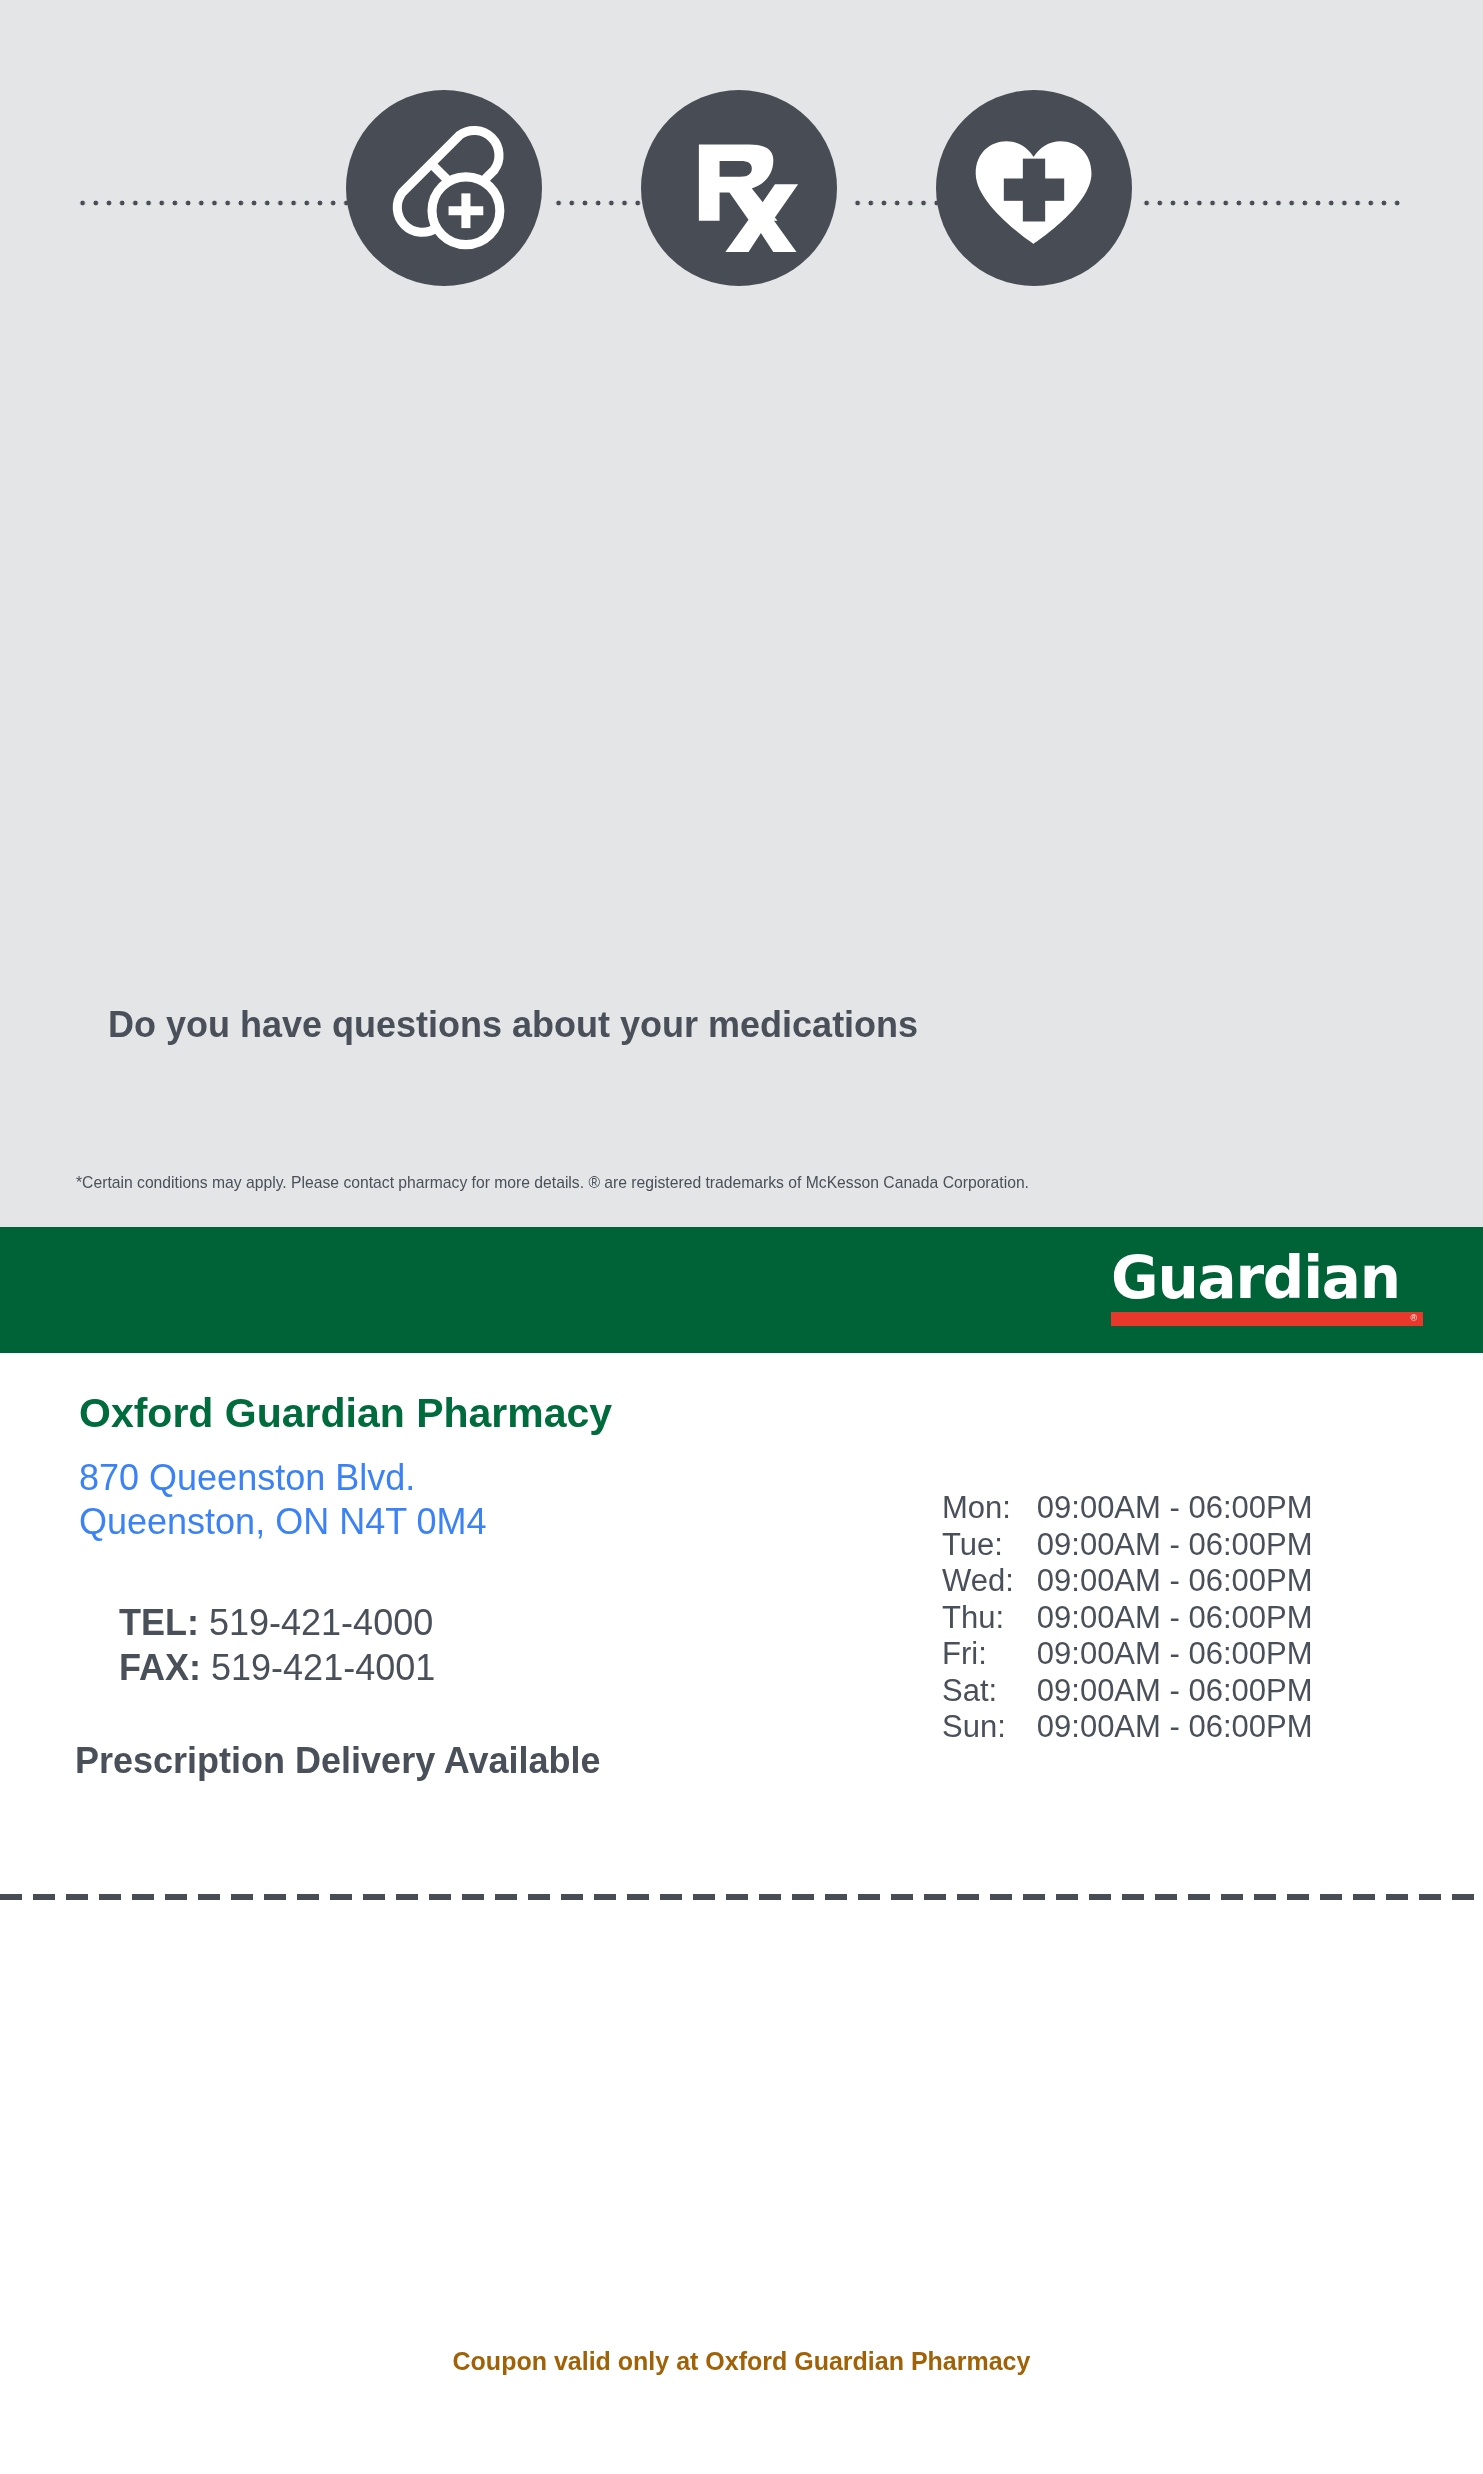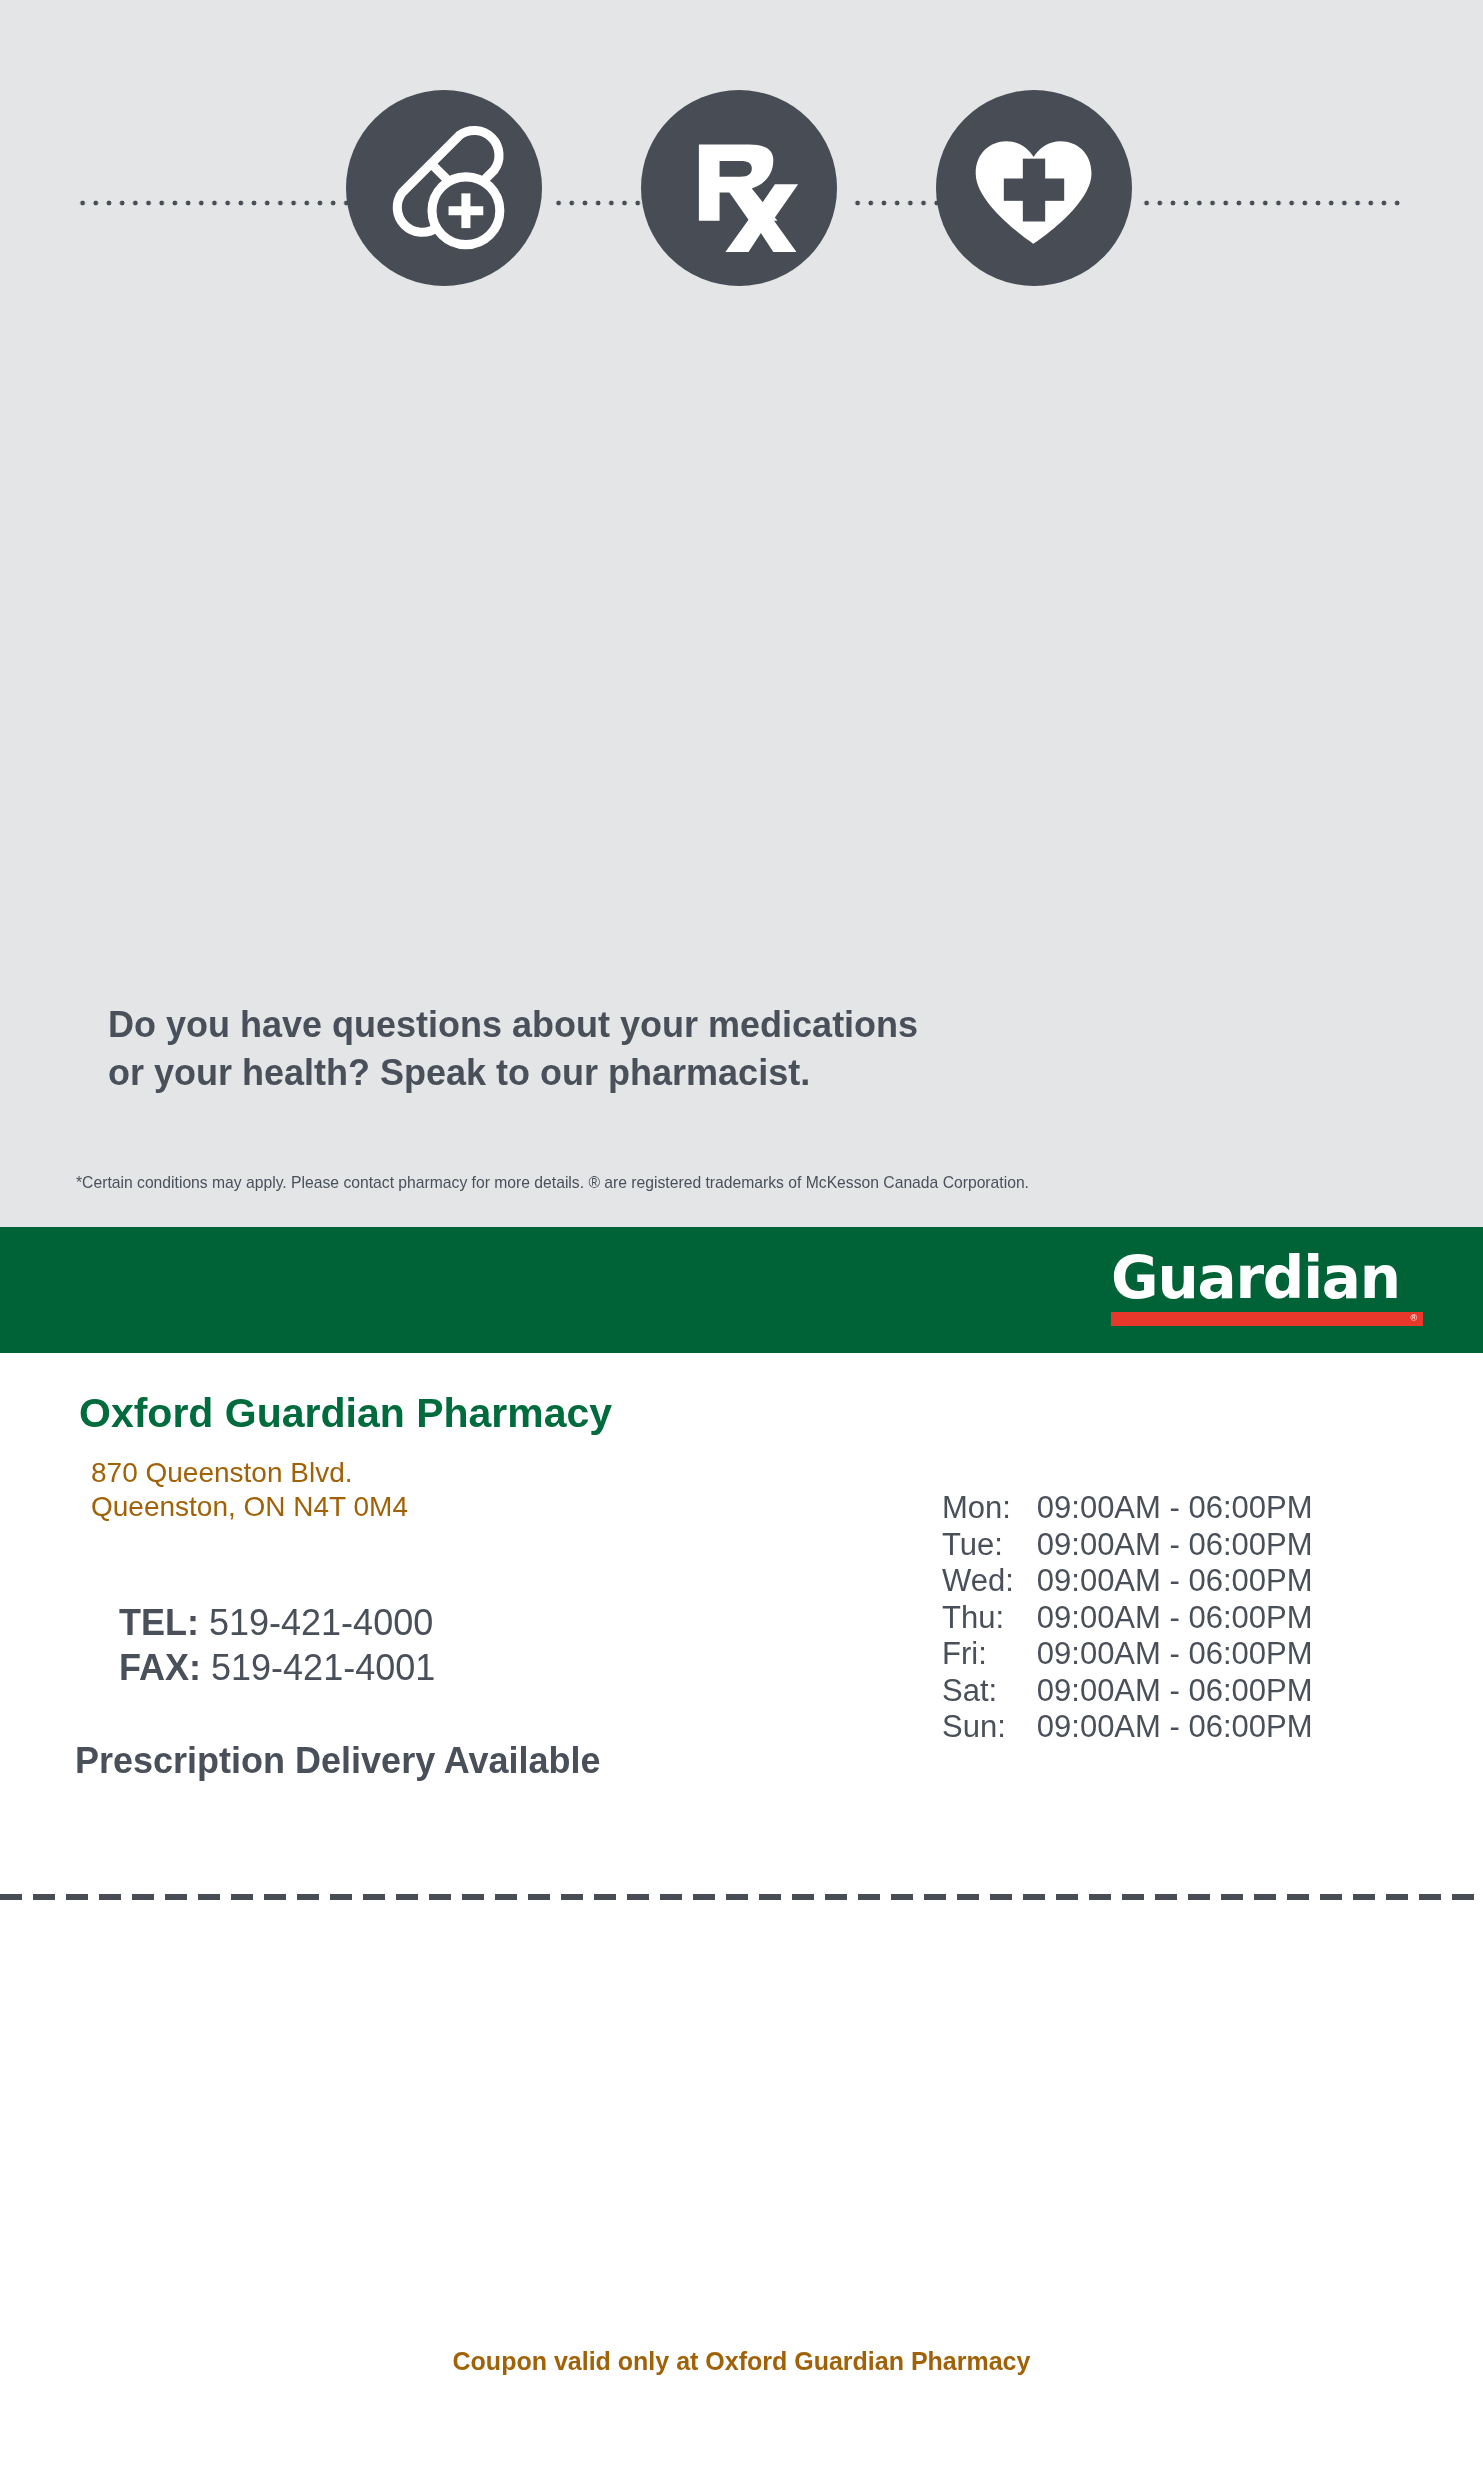--- a/index.html
+++ b/index.html
@@ -152,25 +152,24 @@
     font-weight: bold;
     color: #006b3c;
     font-stretch: condensed;
     white-space: nowrap;
   }
 
   .store-address {
     position: absolute;
     left: 79px;
     top: 103px;
-    font-size: 28px;
-    color: #a16207;
+    font-size: 36px;
+    color: #3b82f6;
     line-height: 1.22;
     font-stretch: condensed;
-    margin-left: 12px;
   }
 
   .store-contact {
     position: absolute;
     left: 79px;
     top: 248px;
     font-size: 36px;
     color: #4a505a;
     line-height: 1.24;
     font-stretch: condensed;
@@ -290,21 +289,20 @@
           <rect x="105" y="83" width="27" height="76"></rect>
           <rect x="82" y="107" width="73" height="27"></rect>
         </g>
       </svg>
     </div>
   </div>
 
 
   <div class="question-block">
     <div>Do you have questions about your medications</div>
-    <div>or your health? Speak to our pharmacist.</div>
   </div>
 
   <div class="disclaimer">*Certain conditions may apply. Please contact pharmacy for more details. ® are registered trademarks of McKesson Canada Corporation.</div>
 </div>
 
 <div class="brand-band">
   <div class="brand-logo">
     <div class="brand-wordmark">Guardian</div>
     <div class="brand-underline">
       <span class="brand-reg">®</span>

